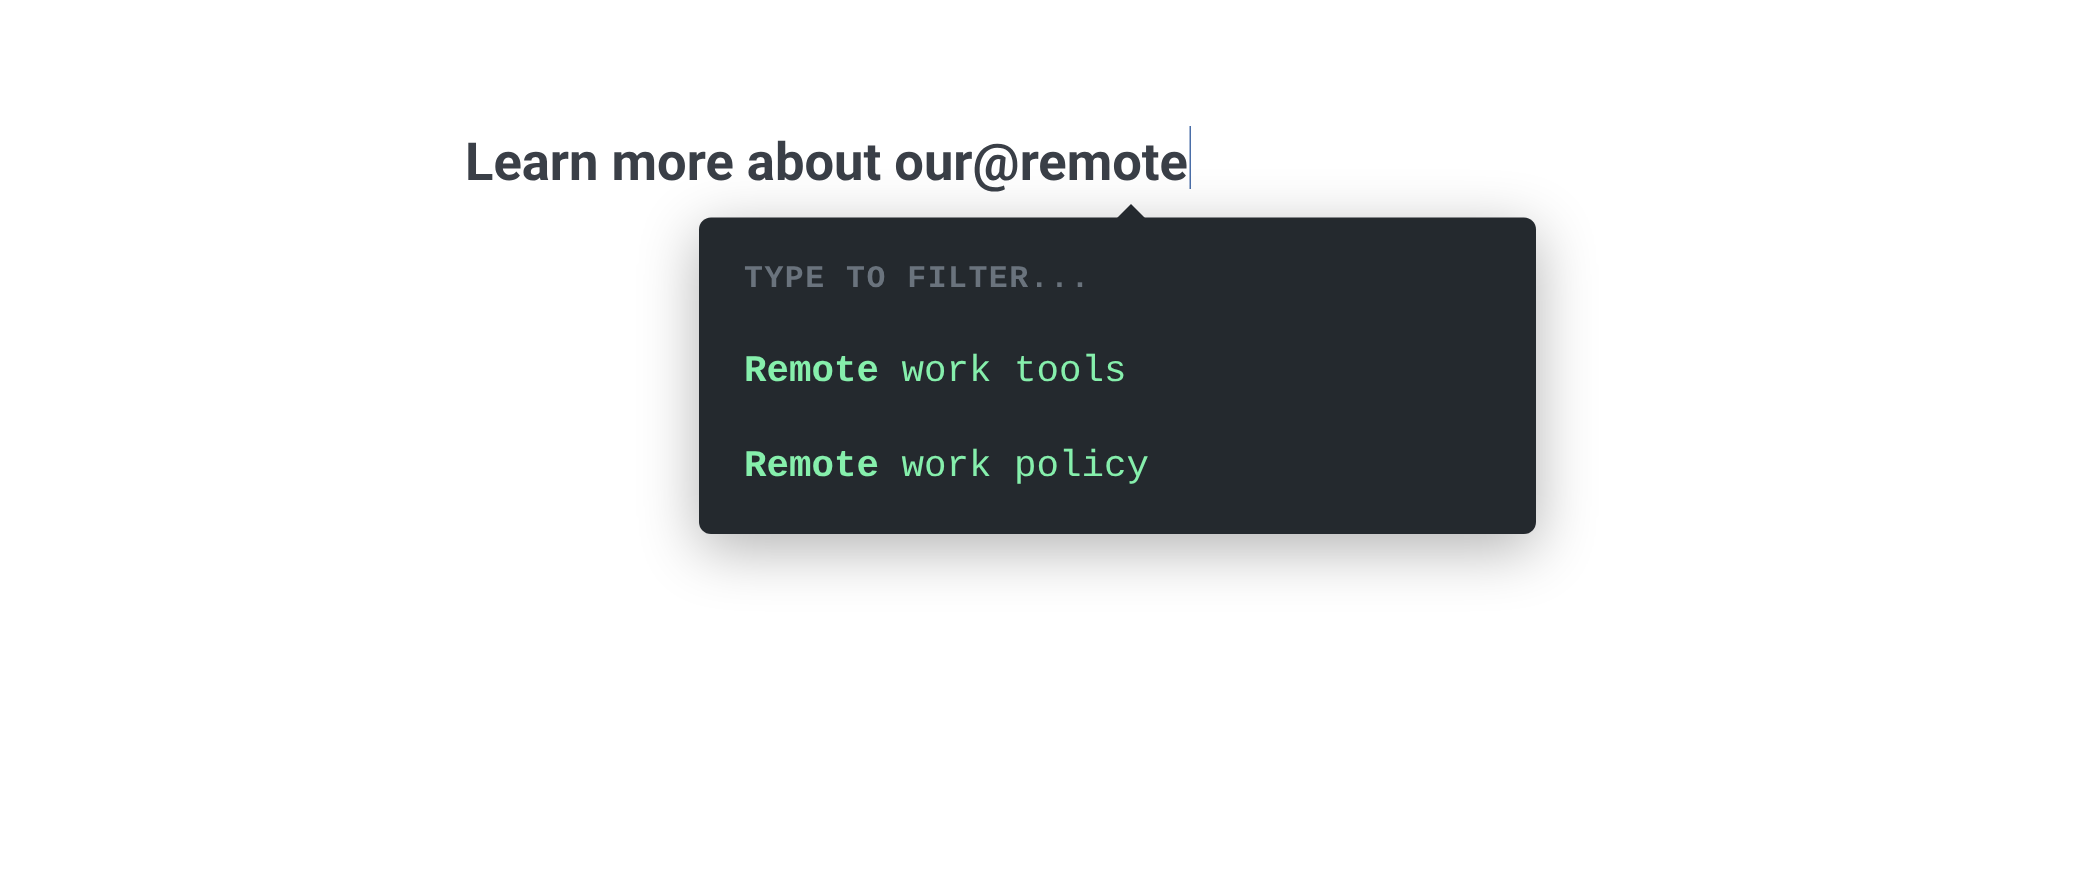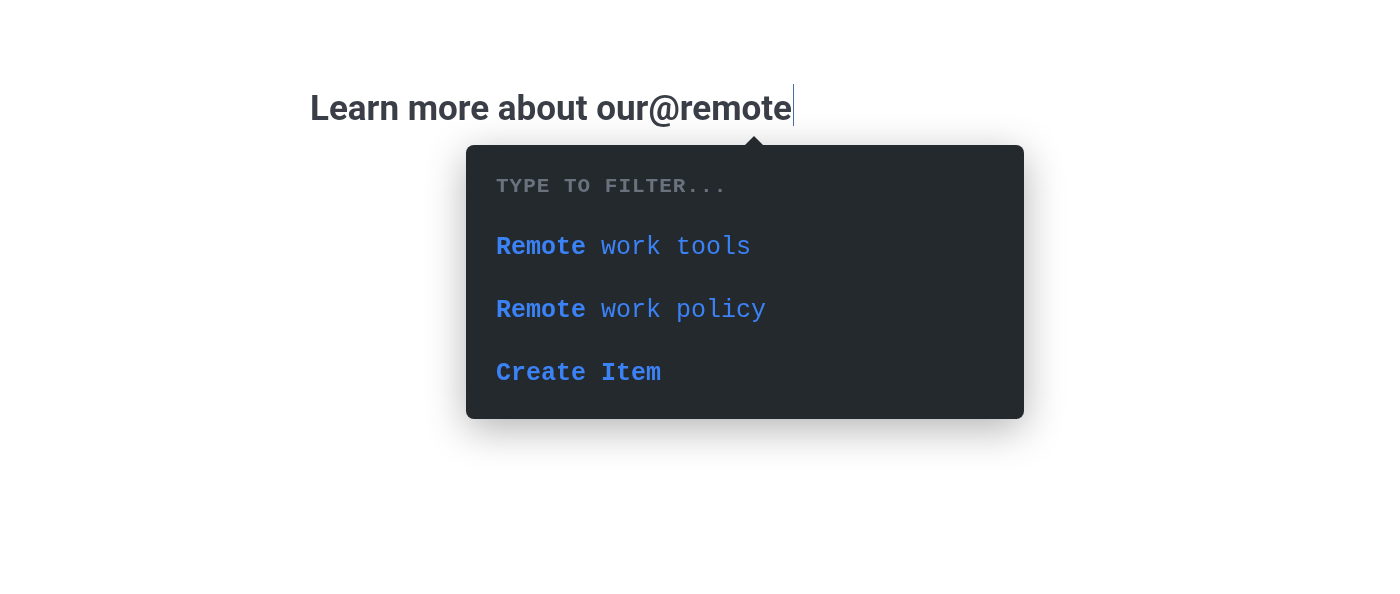--- a/index.html
+++ b/index.html
@@ -62,21 +62,21 @@
       font-size: 21px;
       font-weight: 600;
       letter-spacing: 1px;
       color: #6a737d;
       padding: 16px 16px 18px 16px;
       text-transform: uppercase;
     }
     .popup-item {
       padding: 14px 16px;
       font-size: 25px;
-      color: #3b82f6;
+      color: #86efac;
       border-radius: 6px;
       cursor: pointer;
       line-height: 1.4;
     }
     .popup-item.active {
       background: #363c44;
       color: #e35d6a;
     }
     .popup-item .match {
       font-weight: 700;
@@ -107,16 +107,13 @@
 
 
   <div class="popup-item">
     <span class="match">Remote</span><span class="rest"> work tools</span>
   </div>
 
   <div class="popup-item">
     <span class="match">Remote</span><span class="rest"> work policy</span>
   </div>
 
-  <div class="popup-item create">
-    <span>Create Item</span>
-  </div>
 </div>
 
 </body></html>

